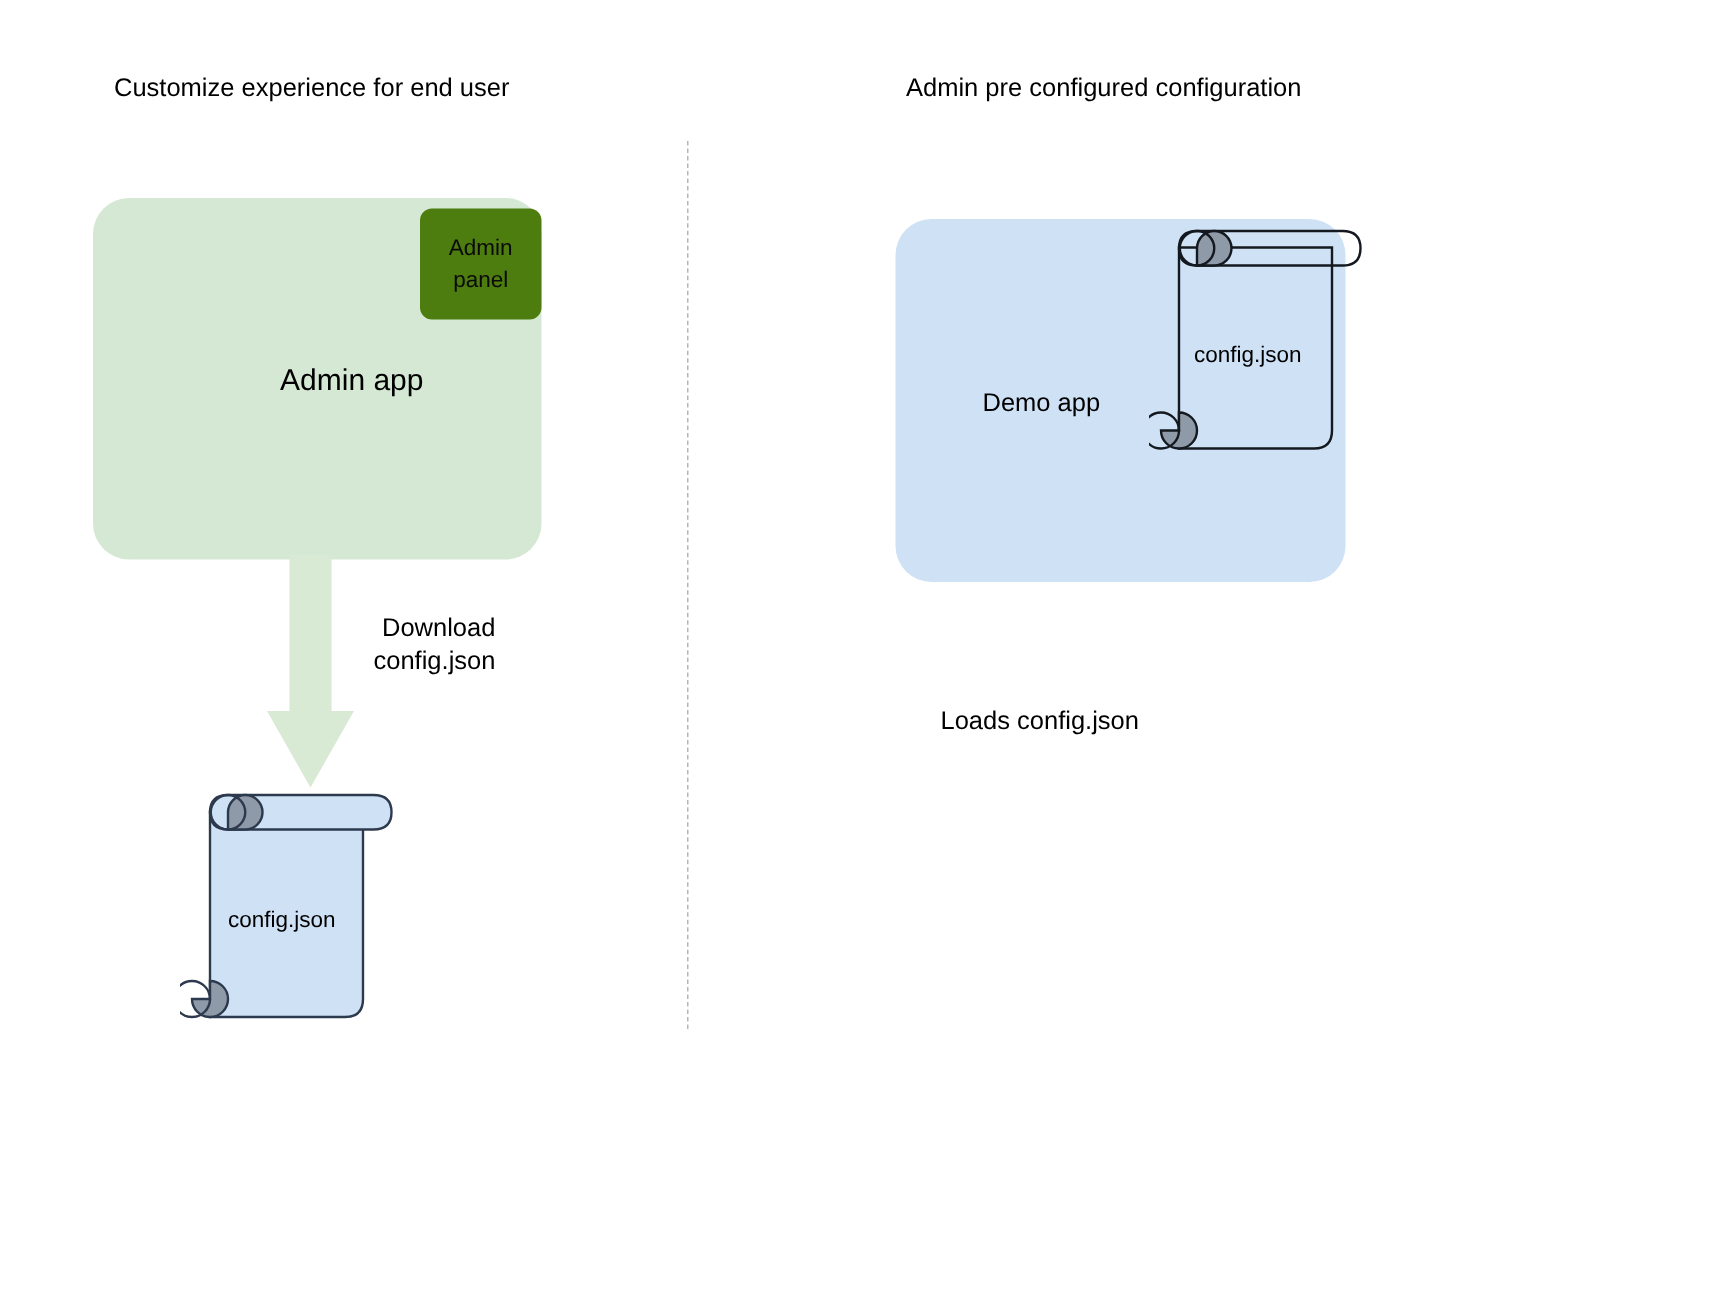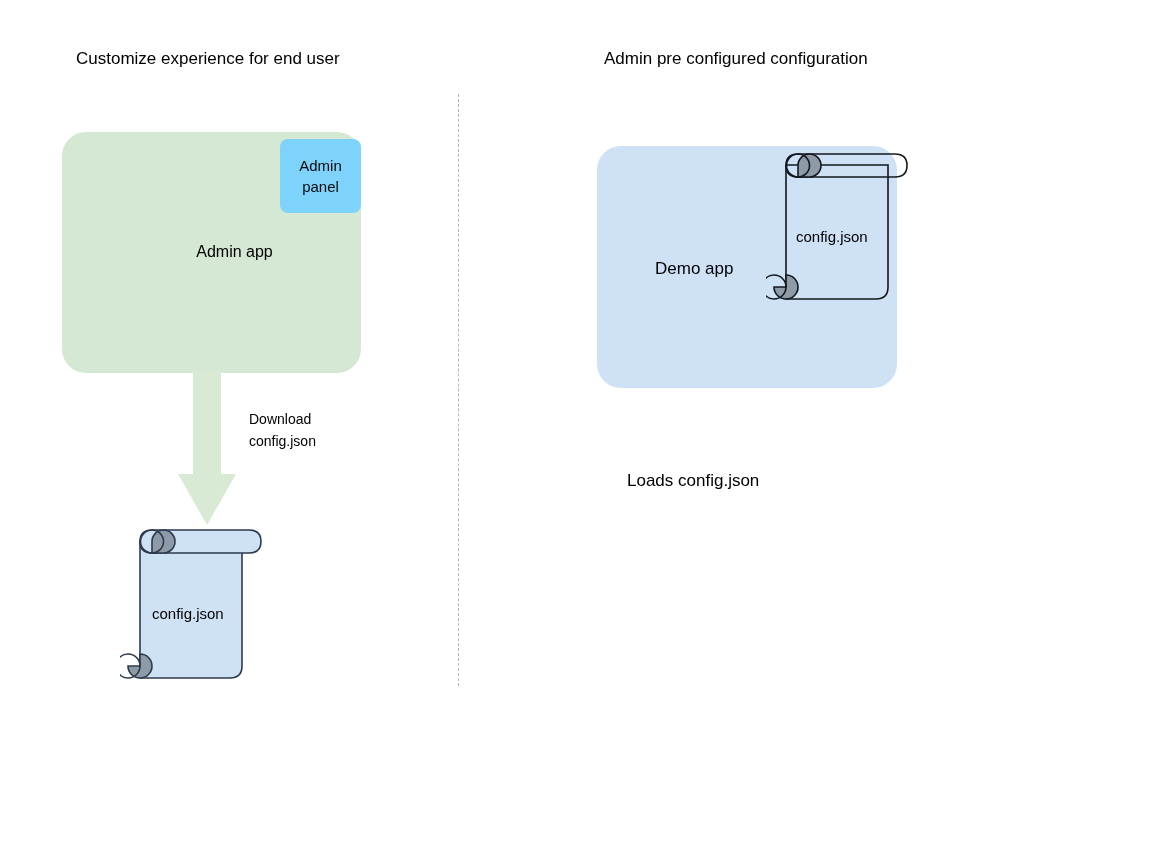--- a/index.html
+++ b/index.html
@@ -52,32 +52,32 @@
     height: 241px;
     background: #d5e8d4;
     border-radius: 24px;
   }
   #admin-app-label {
     position: absolute;
     left: 62px;
     top: 243px;
     width: 345px;
     text-align: center;
-    font-size: 16px;
+    font-size: 20px;
     color: #000;
   }
 
   
   #admin-panel-box {
     position: absolute;
     left: 280px;
     top: 139px;
     width: 81px;
     height: 74px;
-    background: #7dd3fc;
+    background: #4d7c0f;
     border-radius: 8px;
     display: flex;
     align-items: center;
     justify-content: center;
   }
   #admin-panel-label {
     font-size: 15px;
     line-height: 21px;
     color: #0a0a0a;
     text-align: center;
@@ -90,24 +90,25 @@
     left: 178px;
     top: 370px;
     width: 58px;
     height: 155px;
   }
 
   #download-arrow-label {
     position: absolute;
     left: 249px;
     top: 408px;
-    font-size: 14px;
+    font-size: 17px;
     line-height: 22px;
     white-space: pre-line;
     color: #000;
+    text-align: right;
   }
 
   
   .scroll-svg { position: absolute; }
   #scroll-left-svg  { left: 120px; top: 527px; width: 148px; height: 163px; }
   #scroll-right-svg { left: 766px; top: 151px; width: 148px; height: 159px; }
 
   .scroll-text {
     position: absolute;
     font-size: 15px;

